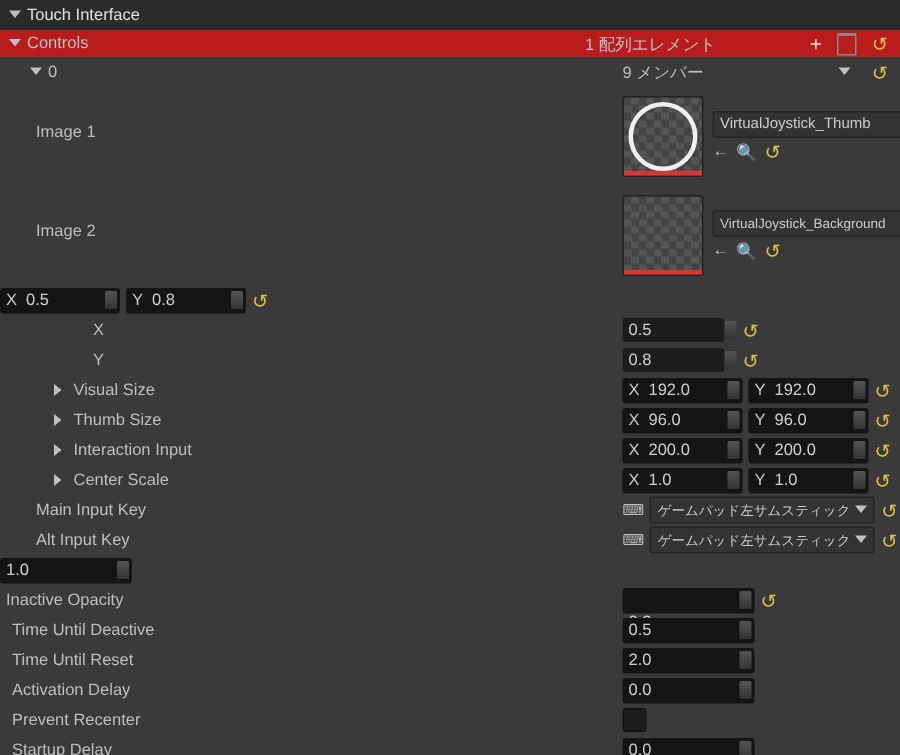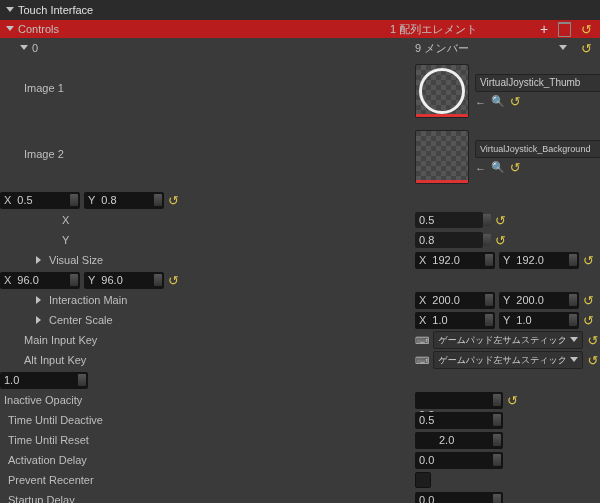--- a/index.html
+++ b/index.html
@@ -172,39 +172,43 @@
       <div class="xy">
           <span class="ax">Y</span>
           <input value="192.0" style="">
           <span class="knob"></span>
         </div>
       <span class="reset">↺</span>
     </div>
   </div>
 
   <div class="row">
-    <div class="fld">
-      <div class="xy">
-          <span class="ax">X</span>
-          <input value="96.0" style="">
-          <span class="knob"></span>
-        </div>
-      <div class="xy">
-          <span class="ax">Y</span>
-          <input value="96.0" style="">
-          <span class="knob"></span>
-        </div>
-      <span class="reset">↺</span>
-    </div>
-  </div>
-
-  <div class="row">
     <div class="lbl indent2">
         <span class="tri r"></span>
-        <span>Interaction Main</span>
+        <span>Thumb Size</span>
+      </div>
+    <div class="fld">
+      <div class="xy">
+          <span class="ax">X</span>
+          <input value="96.0" style="">
+          <span class="knob"></span>
+        </div>
+      <div class="xy">
+          <span class="ax">Y</span>
+          <input value="96.0" style="">
+          <span class="knob"></span>
+        </div>
+      <span class="reset">↺</span>
+    </div>
+  </div>
+
+  <div class="row">
+    <div class="lbl indent2">
+        <span class="tri r"></span>
+        <span>Interaction Input</span>
       </div>
     <div class="fld">
       <div class="xy">
           <span class="ax">X</span>
           <input value="200.0" style="">
           <span class="knob"></span>
         </div>
       <div class="xy">
           <span class="ax">Y</span>
           <input value="200.0" style="">
@@ -292,21 +296,21 @@
           <span class="knob"></span>
         </div>
       </div>
   </div>
   <div class="row">
     <div class="lbl" style="padding-left:8px">
         <span>Time Until Reset</span>
       </div>
     <div class="fld">
         <div class="xy" style="width:88px">
-          <input style="padding-left: 4px; margin-left: 20px;" value="2.0">
+          <input style="padding-left: 4px;" value="2.0">
           <span class="knob"></span>
         </div>
       </div>
   </div>
   <div class="row">
     <div class="lbl" style="padding-left:8px">
         <span>Activation Delay</span>
       </div>
     <div class="fld">
         <div class="xy" style="width:88px">

